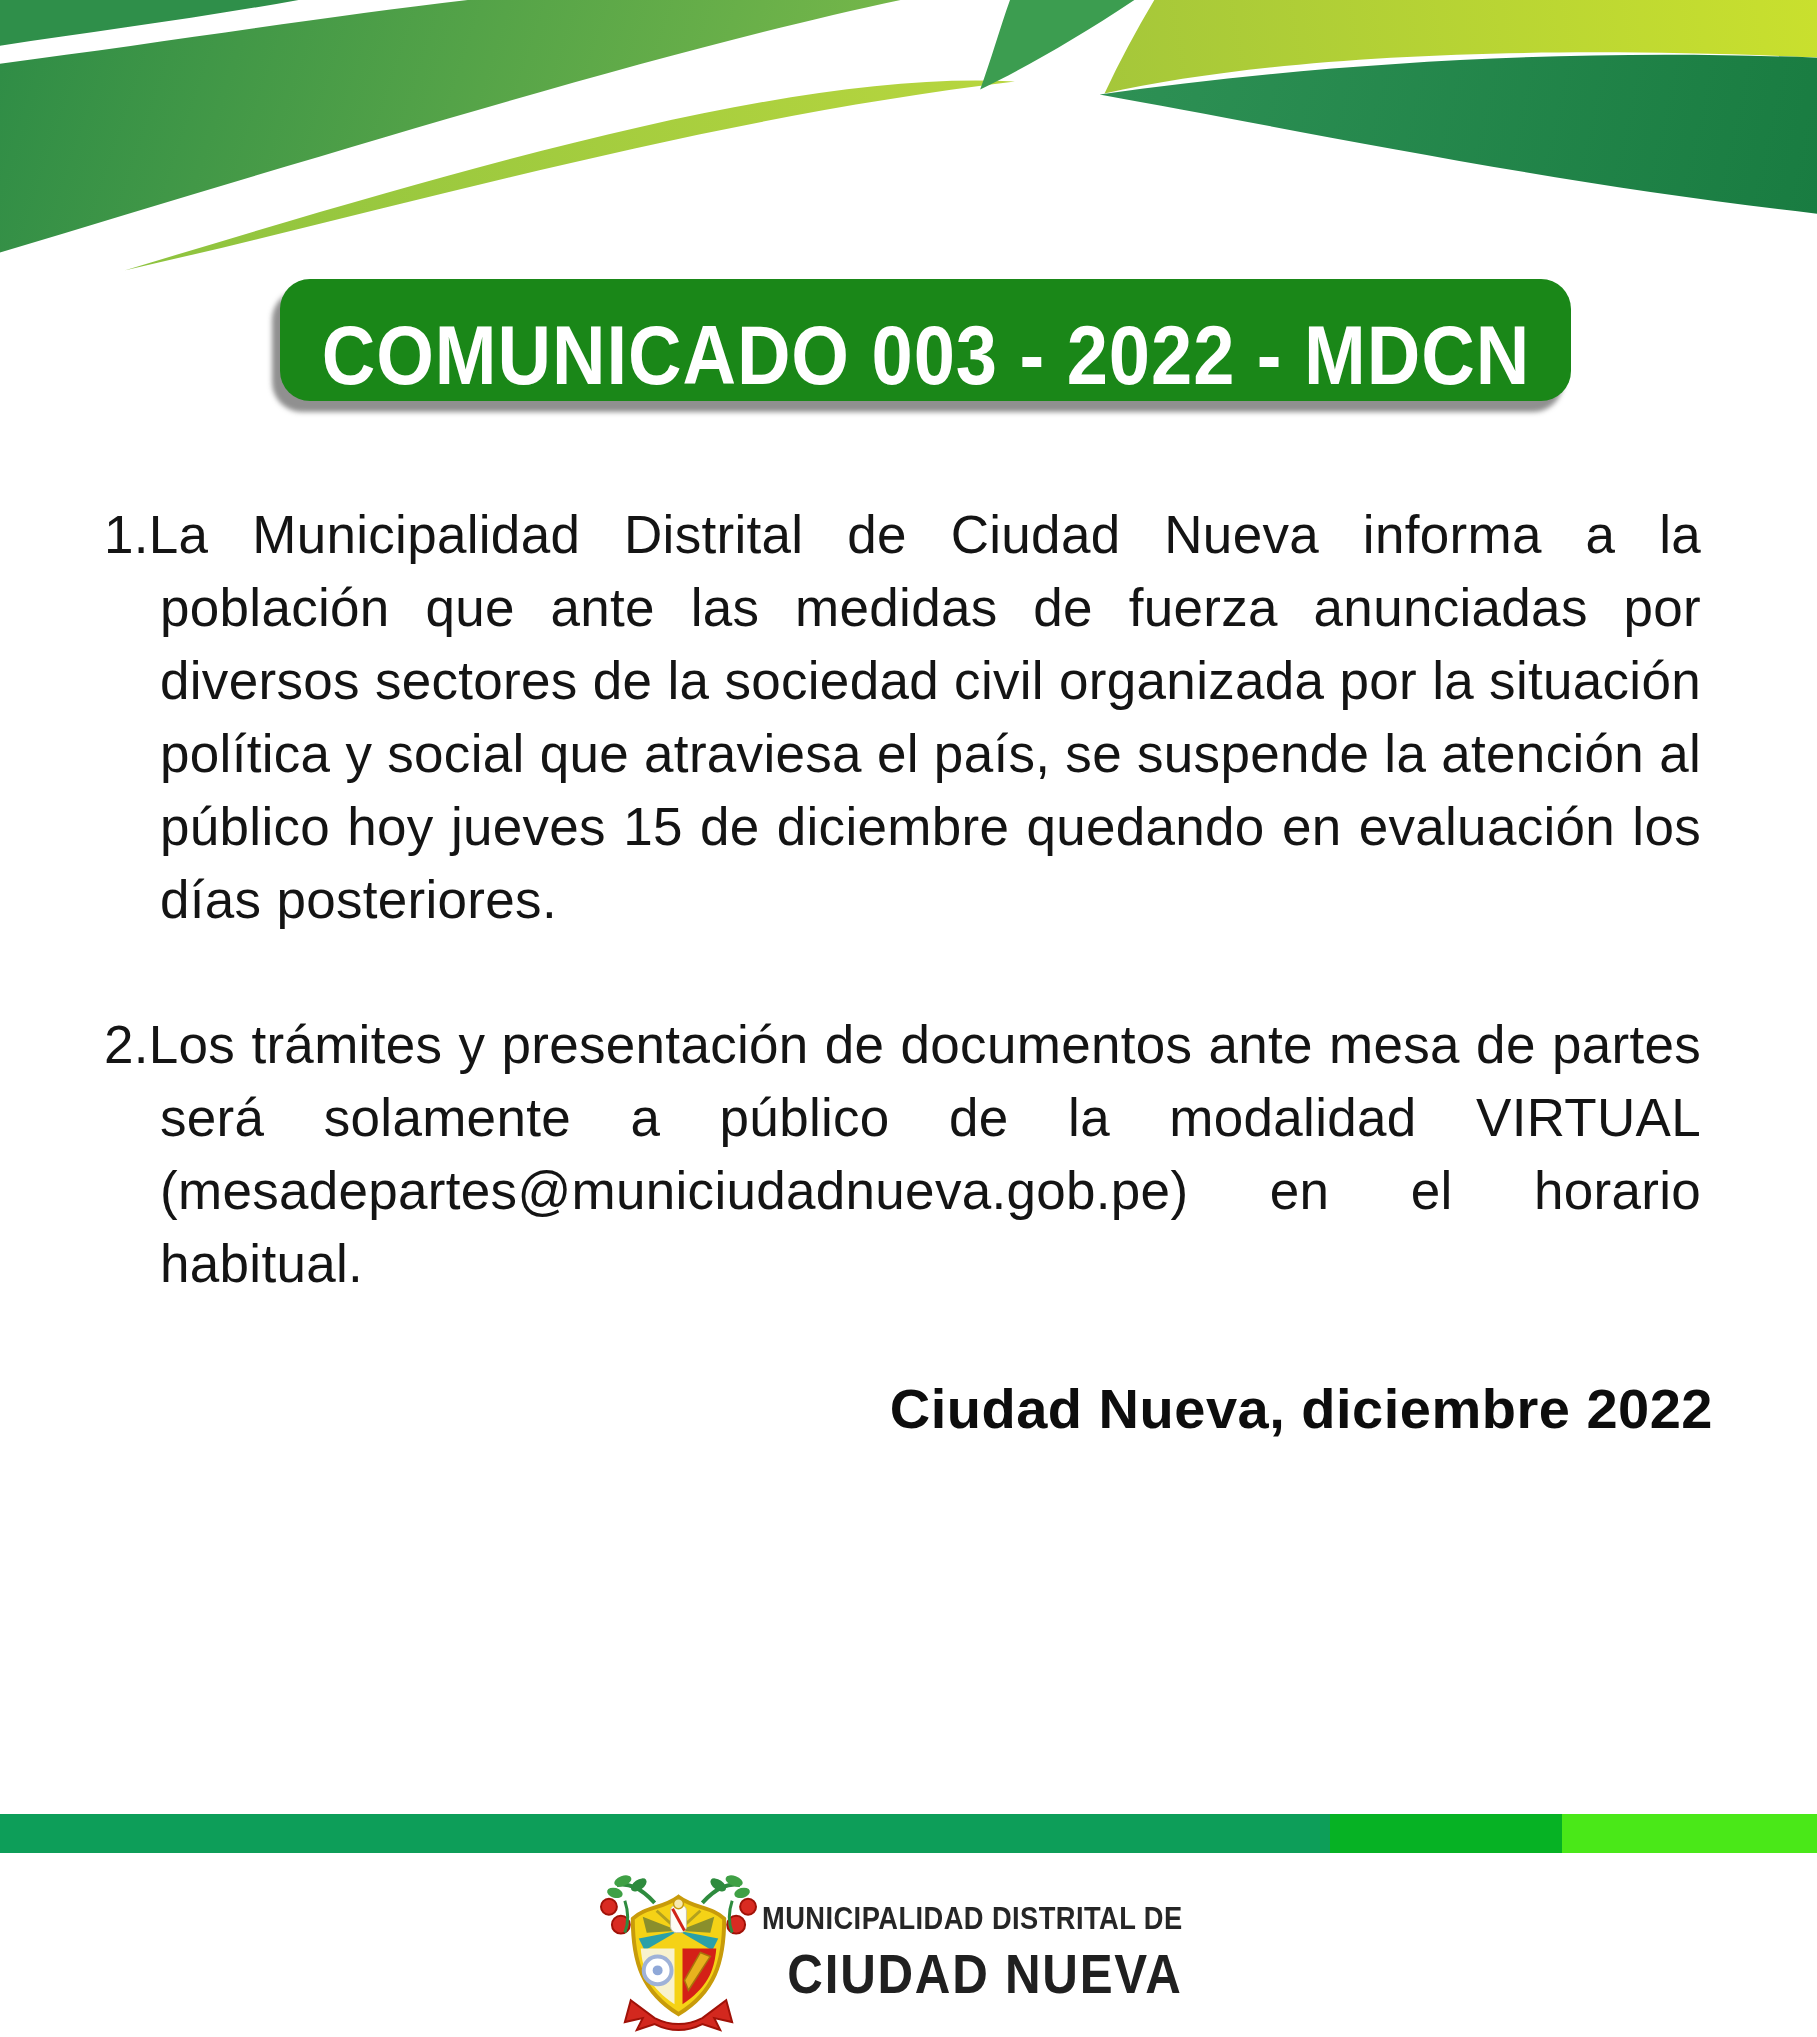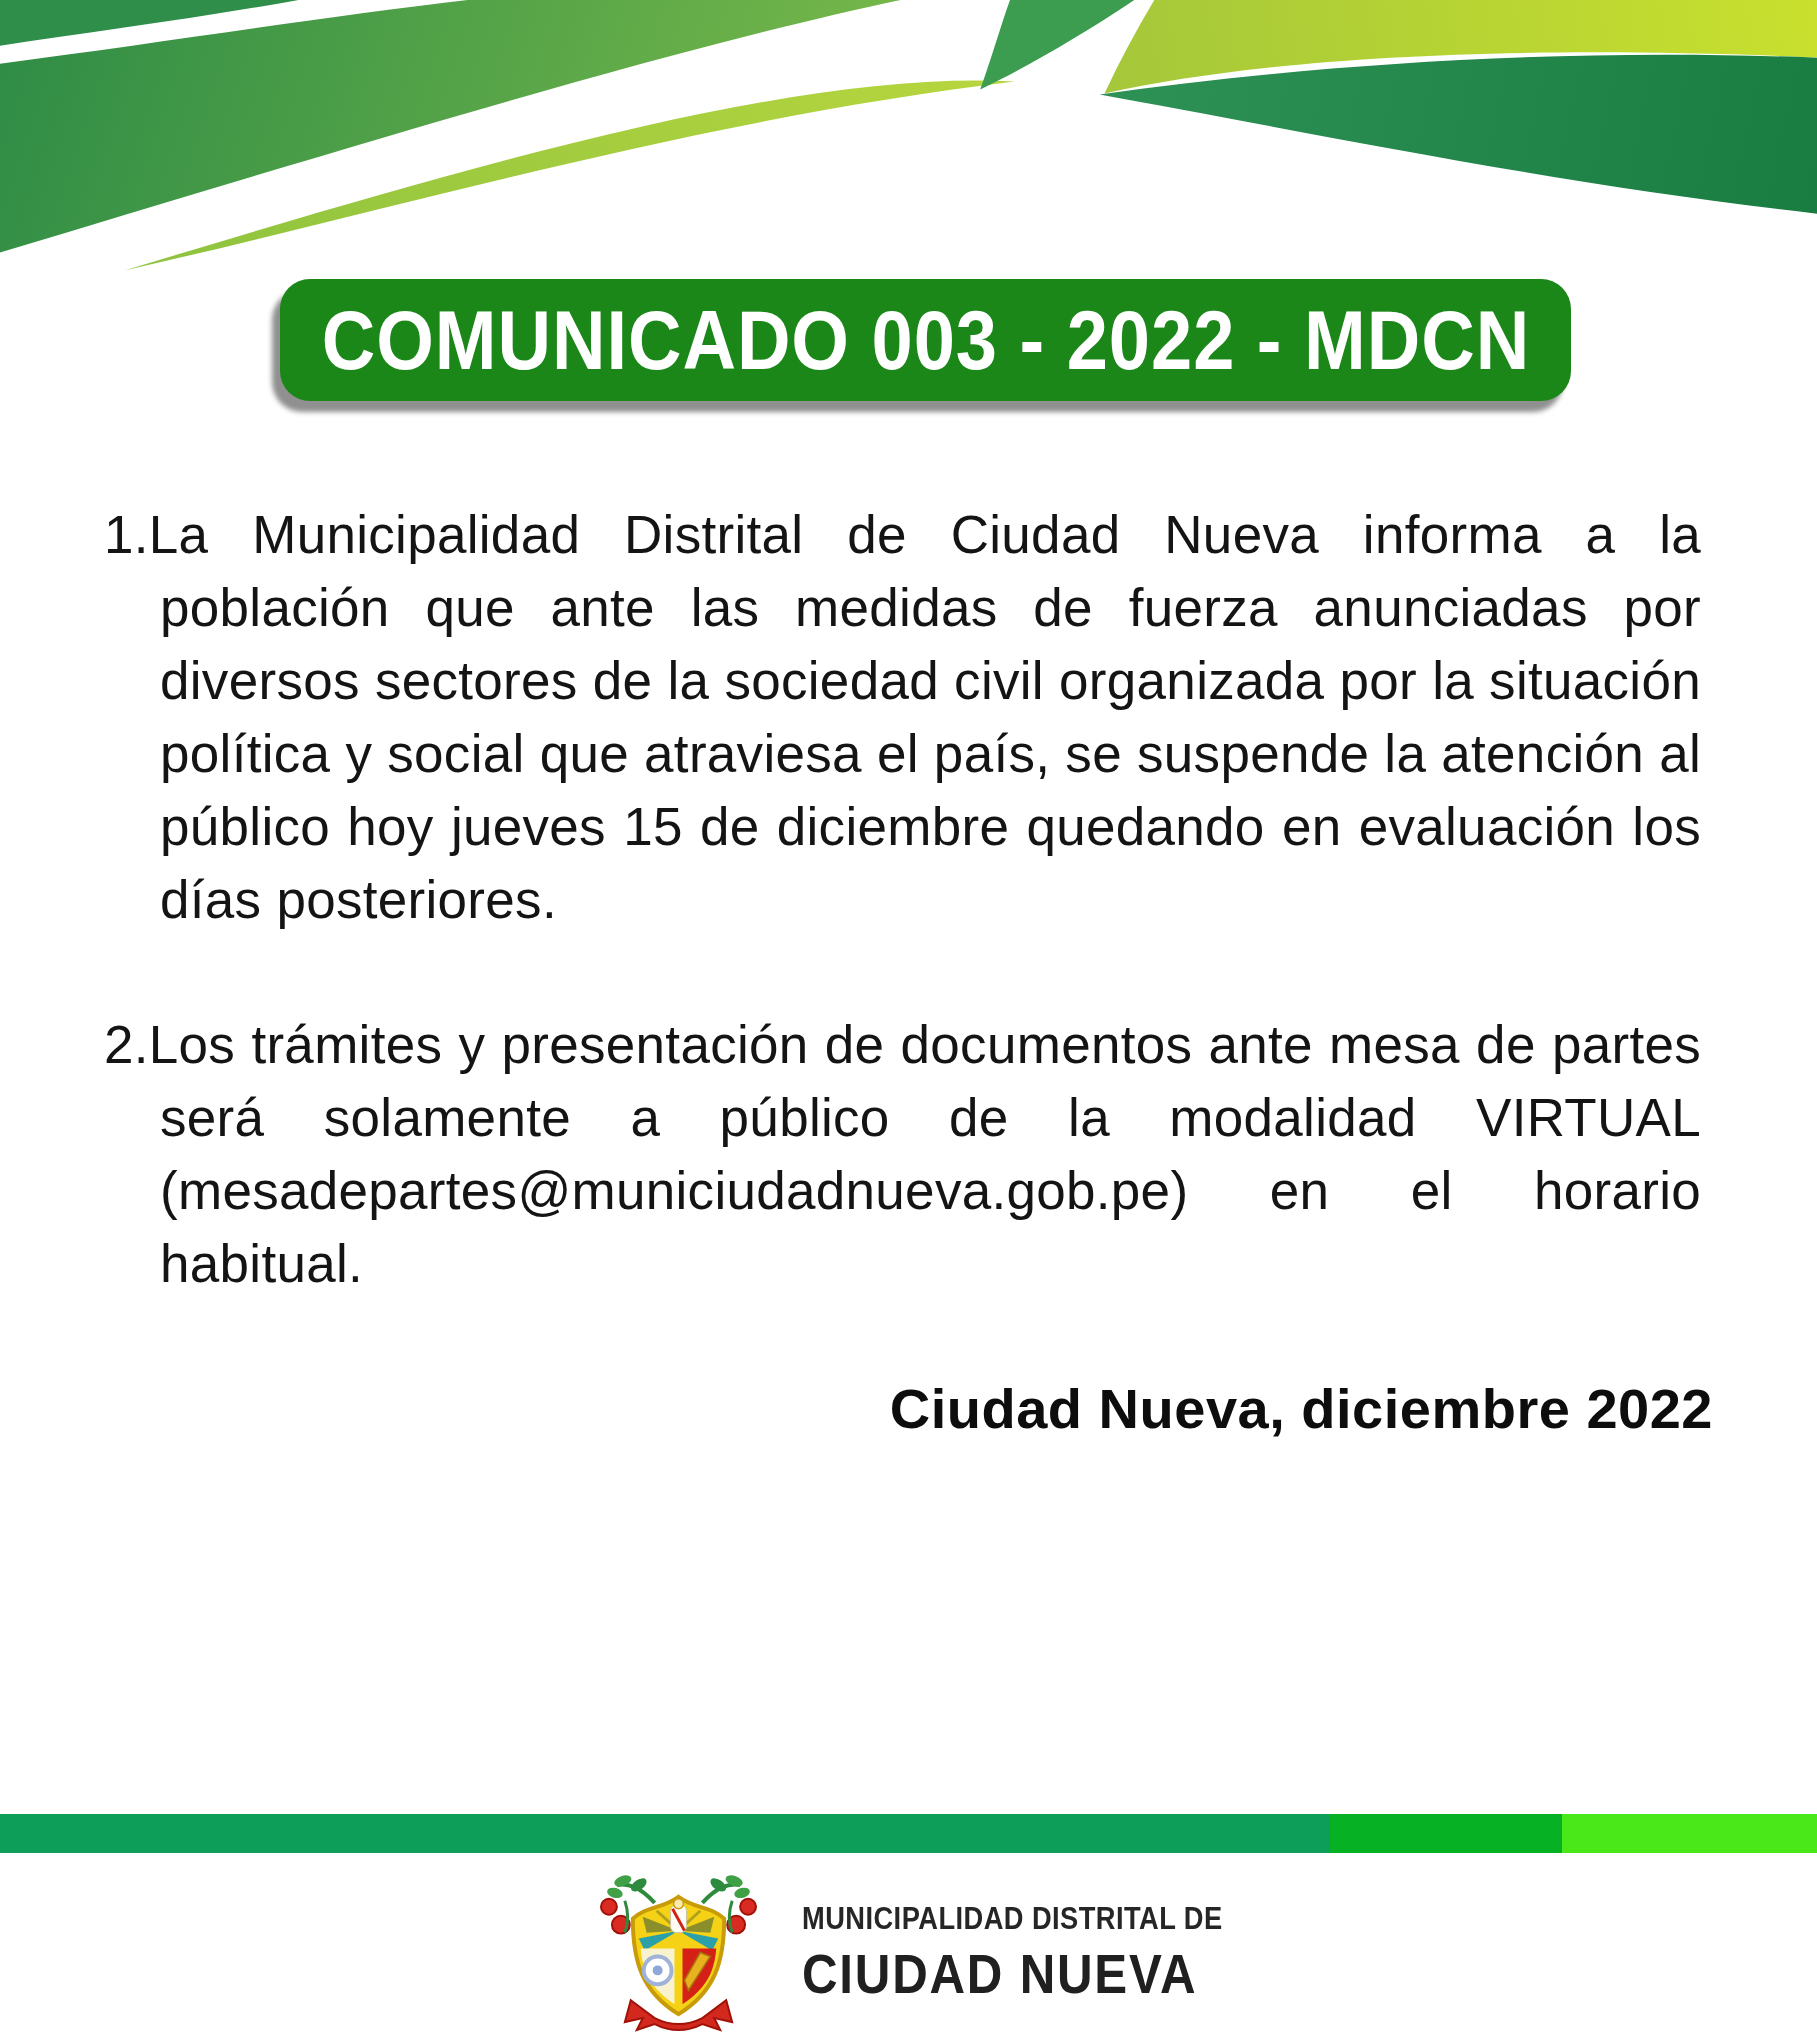--- a/index.html
+++ b/index.html
@@ -11,21 +11,21 @@
     font-family:"Liberation Sans", sans-serif;
   }
   
   .header-wave{position:absolute;top:0;left:0;width:1818px;height:343px;display:block;}
   
   .banner{
     position:absolute;left:280px;top:279px;width:1291px;height:122px;
     background:var(--banner-green);
     border-radius:30px;
     box-shadow:-8px 11px 5px rgba(125,125,125,0.85);
-    display:flex;align-items:center;justify-content:center;
+    display:flex;align-items:flex-end;justify-content:center;
   }
   .banner-text{
     display:inline-block;
     color:#ffffff;font-weight:bold;font-size:78px;letter-spacing:1px;
     transform:scaleX(0.95) scaleY(1.06);
     white-space:nowrap;
   }
   
   .content{
     position:absolute;left:104px;top:498px;width:1609px;
@@ -44,21 +44,21 @@
     font-size:56px;
     letter-spacing:0.5px;
     color:#0d0d0d;
   }
   
   .bottom-bar{position:absolute;left:0;top:1814px;width:1818px;height:39px;display:flex;}
   .seg1{width:1330px;height:100%;background:var(--bar-left-green);}
   .seg2{width:232px;height:100%;background:var(--bar-mid-green);}
   .seg3{width:256px;height:100%;background:var(--bar-right-green);}
   
-  .footer{position:absolute;left:595px;top:1873px;display:flex;align-items:flex-start;gap:40px;}
+  .footer{position:absolute;left:595px;top:1873px;display:flex;align-items:flex-start;text-align:right;}
   .seal{width:167px;height:159px;display:block;}
   .org{padding-top:28px;color:#262626;}
   .org1{
     font-weight:bold;font-size:31px;letter-spacing:0.5px;
     transform:scaleX(0.88);transform-origin:left center;white-space:nowrap;
   }
   .org2{
     font-weight:bold;font-size:56px;letter-spacing:2px;margin-top:4px;
     transform:scaleX(0.88);transform-origin:left center;white-space:nowrap;
     color:#202020;

